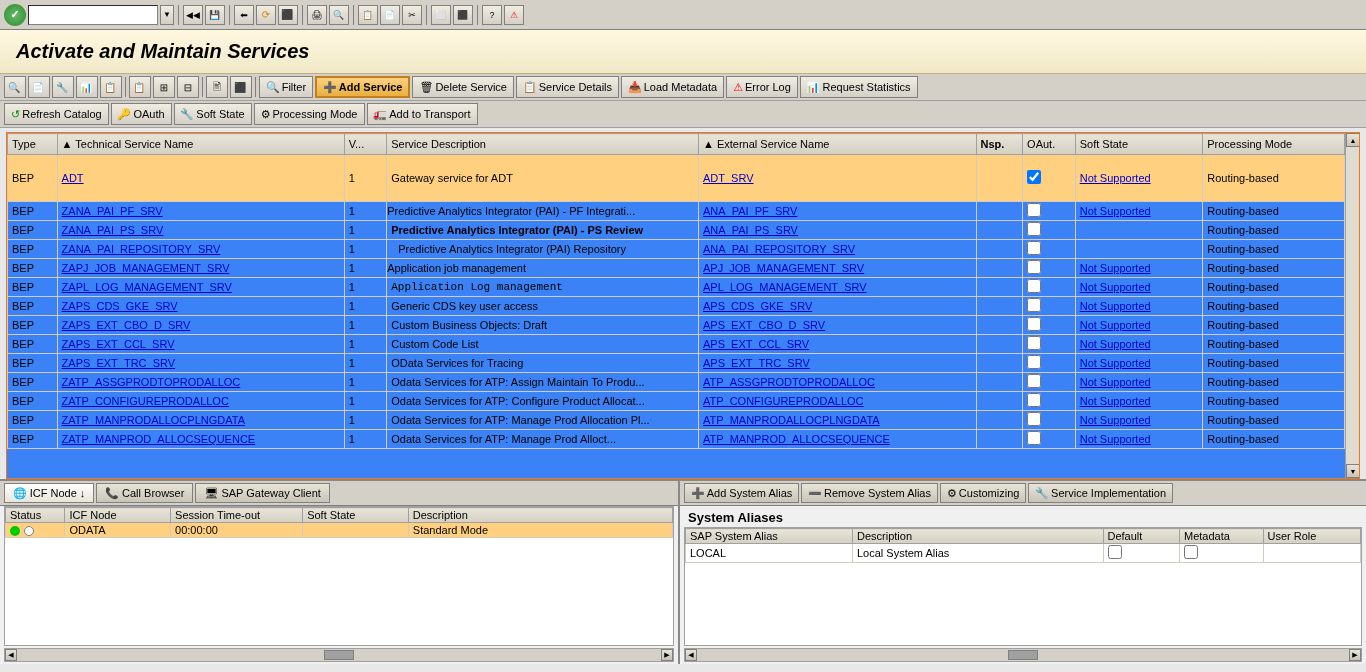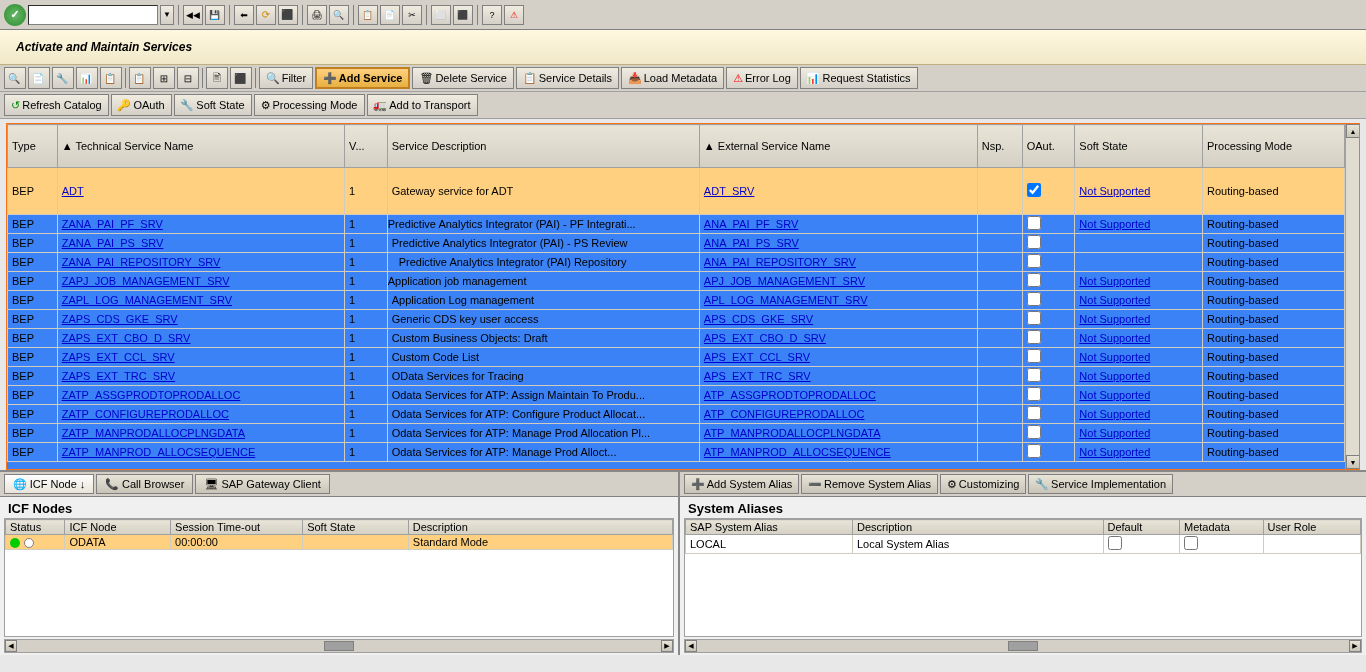--- a/index.html
+++ b/index.html
@@ -40,21 +40,21 @@
   <button style="width:20px;height:20px;border:1px solid #808080;background:linear-gradient(to bottom,#f0ece0,#d4d0c8);cursor:pointer;font-size:9px;">⬜</button>
   <button style="width:20px;height:20px;border:1px solid #808080;background:linear-gradient(to bottom,#f0ece0,#d4d0c8);cursor:pointer;font-size:9px;">⬛</button>
 
   <div style="width:1px;height:20px;background:#808080;margin:0 2px;"></div>
 
   <button style="width:20px;height:20px;border:1px solid #808080;background:linear-gradient(to bottom,#f0ece0,#d4d0c8);cursor:pointer;font-size:9px;">?</button>
   <button style="width:20px;height:20px;border:1px solid #808080;background:linear-gradient(to bottom,#f0ece0,#d4d0c8);cursor:pointer;font-size:9px;color:red;">⚠</button>
 </div>
 
 <div style="background:linear-gradient(to bottom,#fff8e0,#f0e8c8);border-bottom:1px solid #c0b080;padding:10px 16px;">
-  <h1 style="font-size:12px;font-weight:bold;font-style:italic;">Activate and Maintain Services</h1>
+  <h1 style="font-size:20px;font-weight:bold;font-style:italic;">Activate and Maintain Services</h1>
 </div>
 
 <div style="background:#d4d0c8;border-bottom:1px solid #a0a0a0;padding:2px 4px;display:flex;align-items:center;gap:2px;flex-wrap:wrap;">
   <button style="width:22px;height:22px;border:1px solid #808080;background:linear-gradient(to bottom,#f0ece0,#d4d0c8);cursor:pointer;font-size:10px;">🔍</button>
   <button style="width:22px;height:22px;border:1px solid #808080;background:linear-gradient(to bottom,#f0ece0,#d4d0c8);cursor:pointer;font-size:10px;">📄</button>
   <button style="width:22px;height:22px;border:1px solid #808080;background:linear-gradient(to bottom,#f0ece0,#d4d0c8);cursor:pointer;font-size:10px;">🔧</button>
   <button style="width:22px;height:22px;border:1px solid #808080;background:linear-gradient(to bottom,#f0ece0,#d4d0c8);cursor:pointer;font-size:10px;">📊</button>
   <button style="width:22px;height:22px;border:1px solid #808080;background:linear-gradient(to bottom,#f0ece0,#d4d0c8);cursor:pointer;font-size:10px;">📋</button>
   <div style="width:1px;height:20px;background:#808080;margin:0 1px;"></div>
   <button style="width:22px;height:22px;border:1px solid #808080;background:linear-gradient(to bottom,#f0ece0,#d4d0c8);cursor:pointer;font-size:10px;">📋</button>
@@ -125,21 +125,21 @@
     <div style="display:flex;overflow:hidden;flex:1;background:#3b82f6;border:1px solid #f97316;">
       <div style="flex:1;overflow:hidden;">
         <table style="width:100%;border-collapse:collapse;font-size:11px;">
           <thead>
             <tr>
               <th style="background:linear-gradient(to bottom,#e8e4d8,#d4d0c4);border:1px solid #a0a0a0;padding:2px 4px;text-align:left;font-weight:normal;white-space:nowrap;cursor:pointer;min-width:35px;">Type</th>
               <th style="background:linear-gradient(to bottom,#e8e4d8,#d4d0c4);border:1px solid #a0a0a0;padding:2px 4px;text-align:left;font-weight:normal;white-space:nowrap;cursor:pointer;min-width:150px;">▲ Technical Service Name</th>
               <th style="background:linear-gradient(to bottom,#e8e4d8,#d4d0c4);border:1px solid #a0a0a0;padding:2px 4px;text-align:left;font-weight:normal;white-space:nowrap;cursor:pointer;min-width:30px;">V...</th>
               <th style="background:linear-gradient(to bottom,#e8e4d8,#d4d0c4);border:1px solid #a0a0a0;padding:2px 4px;text-align:left;font-weight:normal;white-space:nowrap;cursor:pointer;min-width:200px;">Service Description</th>
               <th style="background:linear-gradient(to bottom,#e8e4d8,#d4d0c4);border:1px solid #a0a0a0;padding:2px 4px;text-align:left;font-weight:normal;white-space:nowrap;cursor:pointer;min-width:180px;">▲ External Service Name</th>
-              <th style="background:linear-gradient(to bottom,#e8e4d8,#d4d0c4);border:1px solid #a0a0a0;padding:15px 4px;text-align:left;font-weight:normal;white-space:nowrap;cursor:pointer;min-width:30px;">Nsp.</th>
+              <th style="background:linear-gradient(to bottom,#e8e4d8,#d4d0c4);border:1px solid #a0a0a0;padding:4px 4px;text-align:left;font-weight:bold;white-space:nowrap;cursor:pointer;min-width:30px;">Nsp.</th>
               <th style="background:linear-gradient(to bottom,#e8e4d8,#d4d0c4);border:1px solid #a0a0a0;padding:2px 4px;text-align:left;font-weight:normal;white-space:nowrap;cursor:pointer;min-width:35px;">OAut.</th>
               <th style="background:linear-gradient(to bottom,#e8e4d8,#d4d0c4);border:1px solid #a0a0a0;padding:2px 4px;text-align:left;font-weight:normal;white-space:nowrap;cursor:pointer;min-width:90px;">Soft State</th>
               <th style="background:linear-gradient(to bottom,#e8e4d8,#d4d0c4);border:1px solid #a0a0a0;padding:2px 4px;text-align:left;font-weight:normal;white-space:nowrap;cursor:pointer;min-width:100px;">Processing Mode</th>
             </tr>
           </thead>
           <tbody id="catalog-tbody">
           <tr style="background: rgb(255, 208, 128);">
                 <td style="border: 1px solid rgb(208, 204, 192); padding: 1px 4px;">BEP</td>
                 <td style="border: 1px solid rgb(208, 204, 192); padding: 17px 4px;"><span style="color: rgb(0, 0, 204); text-decoration: underline; cursor: pointer;">ADT</span></td>
                 <td style="border: 1px solid rgb(208, 204, 192); padding: 1px 4px;">1</td>
@@ -158,21 +158,21 @@
                 <td style="border: 1px solid rgb(208, 204, 192); padding: 1px 4px;"><span style="color: rgb(0, 0, 204); text-decoration: underline; cursor: pointer;">ANA_PAI_PF_SRV</span></td>
                 <td style="border: 1px solid rgb(208, 204, 192); padding: 1px 4px;"></td>
                 <td style="border: 1px solid rgb(208, 204, 192); padding: 1px 4px;"><input type="checkbox" style="width: 14px; height: 14px;"></td>
                 <td style="border: 1px solid rgb(208, 204, 192); padding: 1px 4px;"><span style="color: rgb(0, 0, 204); text-decoration: underline; cursor: pointer;">Not Supported</span></td>
                 <td style="border: 1px solid rgb(208, 204, 192); padding: 1px 4px;">Routing-based</td>
               </tr>
               <tr>
                 <td style="border: 1px solid rgb(208, 204, 192); padding: 1px 4px;">BEP</td>
                 <td style="border: 1px solid rgb(208, 204, 192); padding: 1px 4px;"><span style="color: rgb(0, 0, 204); text-decoration: underline; cursor: pointer;">ZANA_PAI_PS_SRV</span></td>
                 <td style="border: 1px solid rgb(208, 204, 192); padding: 1px 4px;">1</td>
-                <td style="border: 1px solid rgb(208, 204, 192); padding: 1px 4px; max-width: 220px; overflow: hidden; text-overflow: ellipsis; white-space: nowrap;">Predictive Analytics Integrator (PAI) - PS Review</td>
+                <td style="border: 1px solid rgb(208, 204, 192); padding: 1px 4px; max-width: 220px; overflow: hidden; text-overflow: ellipsis; white-space: nowrap; font-weight: bold;">Predictive Analytics Integrator (PAI) - PS Review</td>
                 <td style="border: 1px solid rgb(208, 204, 192); padding: 1px 4px;"><span style="color: rgb(0, 0, 204); text-decoration: underline; cursor: pointer;">ANA_PAI_PS_SRV</span></td>
                 <td style="border: 1px solid rgb(208, 204, 192); padding: 1px 4px;"></td>
                 <td style="border: 1px solid rgb(208, 204, 192); padding: 1px 4px;"><input type="checkbox" style="width: 14px; height: 14px;"></td>
                 <td style="border: 1px solid rgb(208, 204, 192); padding: 1px 4px;"></td>
                 <td style="border: 1px solid rgb(208, 204, 192); padding: 1px 4px;">Routing-based</td>
               </tr>
               <tr>
                 <td style="border: 1px solid rgb(208, 204, 192); padding: 1px 4px;">BEP</td>
                 <td style="border: 1px solid rgb(208, 204, 192); padding: 1px 4px;"><span style="color: rgb(0, 0, 204); text-decoration: underline; cursor: pointer;">ZANA_PAI_REPOSITORY_SRV</span></td>
                 <td style="border: 1px solid rgb(208, 204, 192); padding: 1px 4px;">1</td>
@@ -191,21 +191,21 @@
                 <td style="border: 1px solid rgb(208, 204, 192); padding: 1px 4px;"><span style="color: rgb(0, 0, 204); text-decoration: underline; cursor: pointer;">APJ_JOB_MANAGEMENT_SRV</span></td>
                 <td style="border: 1px solid rgb(208, 204, 192); padding: 1px 4px;"></td>
                 <td style="border: 1px solid rgb(208, 204, 192); padding: 1px 4px;"><input type="checkbox" style="width: 14px; height: 14px;"></td>
                 <td style="border: 1px solid rgb(208, 204, 192); padding: 1px 4px;"><span style="color: rgb(0, 0, 204); text-decoration: underline; cursor: pointer;">Not Supported</span></td>
                 <td style="border: 1px solid rgb(208, 204, 192); padding: 1px 4px;">Routing-based</td>
               </tr>
               <tr>
                 <td style="border: 1px solid rgb(208, 204, 192); padding: 1px 4px;">BEP</td>
                 <td style="border: 1px solid rgb(208, 204, 192); padding: 1px 4px;"><span style="color: rgb(0, 0, 204); text-decoration: underline; cursor: pointer;">ZAPL_LOG_MANAGEMENT_SRV</span></td>
                 <td style="border: 1px solid rgb(208, 204, 192); padding: 1px 4px;">1</td>
-                <td style="border: 1px solid rgb(208, 204, 192); padding: 1px 4px; max-width: 220px; overflow: hidden; text-overflow: ellipsis; white-space: nowrap;">Application Log management</td>
+                <td style="border: 1px solid rgb(208, 204, 192); padding: 1px 4px; max-width: 220px; overflow: hidden; text-overflow: ellipsis; white-space: nowrap; font-family: Liberation Mono, monospace;">Application Log management</td>
                 <td style="border: 1px solid rgb(208, 204, 192); padding: 1px 4px;"><span style="color: rgb(0, 0, 204); text-decoration: underline; cursor: pointer;">APL_LOG_MANAGEMENT_SRV</span></td>
                 <td style="border: 1px solid rgb(208, 204, 192); padding: 1px 4px;"></td>
                 <td style="border: 1px solid rgb(208, 204, 192); padding: 1px 4px;"><input type="checkbox" style="width: 14px; height: 14px;"></td>
                 <td style="border: 1px solid rgb(208, 204, 192); padding: 1px 4px;"><span style="color: rgb(0, 0, 204); text-decoration: underline; cursor: pointer;">Not Supported</span></td>
                 <td style="border: 1px solid rgb(208, 204, 192); padding: 1px 4px;">Routing-based</td>
               </tr>
               <tr>
                 <td style="border: 1px solid rgb(208, 204, 192); padding: 1px 4px;">BEP</td>
                 <td style="border: 1px solid rgb(208, 204, 192); padding: 1px 4px;"><span style="color: rgb(0, 0, 204); text-decoration: underline; cursor: pointer;">ZAPS_CDS_GKE_SRV</span></td>
                 <td style="border: 1px solid rgb(208, 204, 192); padding: 1px 4px;">1</td>
@@ -315,21 +315,20 @@
         <div style="height:20px;border:1px solid #808080;background:linear-gradient(to bottom,#e8e4d8,#c8c4b8);padding:0 8px;cursor:pointer;display:flex;align-items:center;gap:3px;font-size:11px;">
           <span>📞</span>
           <span>Call Browser</span>
         </div>
         <div style="height:20px;border:1px solid #808080;background:linear-gradient(to bottom,#e8e4d8,#c8c4b8);padding:0 8px;cursor:pointer;display:flex;align-items:center;gap:3px;font-size:11px;">
           <span>🖥</span>
           <span>SAP Gateway Client</span>
         </div>
       </div>
 
-      <div style="font-size:13px;font-weight:bold;padding:4px 8px 2px 8px;">ICF Nodes</div>
 
       <div style="margin:0 4px;overflow:hidden;background:white;border:1px solid #a0a0a0;flex:1;">
         <table style="width:100%;border-collapse:collapse;font-size:11px;">
           <thead>
             <tr>
               <th style="background:linear-gradient(to bottom,#e8e4d8,#d4d0c4);border:1px solid #a0a0a0;padding:1px 4px;text-align:left;font-weight:normal;min-width:45px;">Status</th>
               <th style="background:linear-gradient(to bottom,#e8e4d8,#d4d0c4);border:1px solid #a0a0a0;padding:1px 4px;text-align:left;font-weight:normal;min-width:80px;">ICF Node</th>
               <th style="background:linear-gradient(to bottom,#e8e4d8,#d4d0c4);border:1px solid #a0a0a0;padding:1px 4px;text-align:left;font-weight:normal;min-width:100px;">Session Time-out</th>
               <th style="background:linear-gradient(to bottom,#e8e4d8,#d4d0c4);border:1px solid #a0a0a0;padding:1px 4px;text-align:left;font-weight:normal;min-width:80px;">Soft State</th>
               <th style="background:linear-gradient(to bottom,#e8e4d8,#d4d0c4);border:1px solid #a0a0a0;padding:1px 4px;text-align:left;font-weight:normal;min-width:200px;">Description</th>

